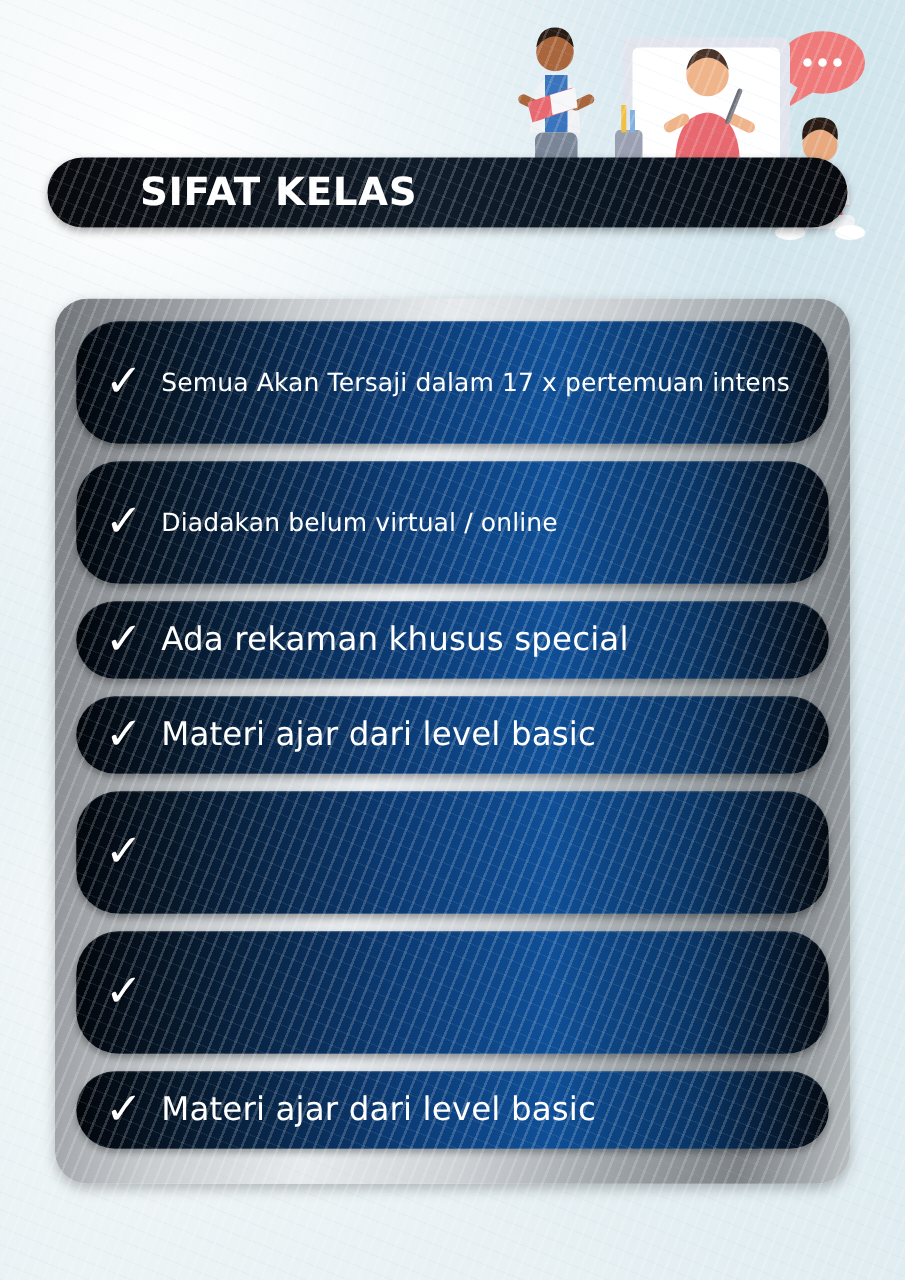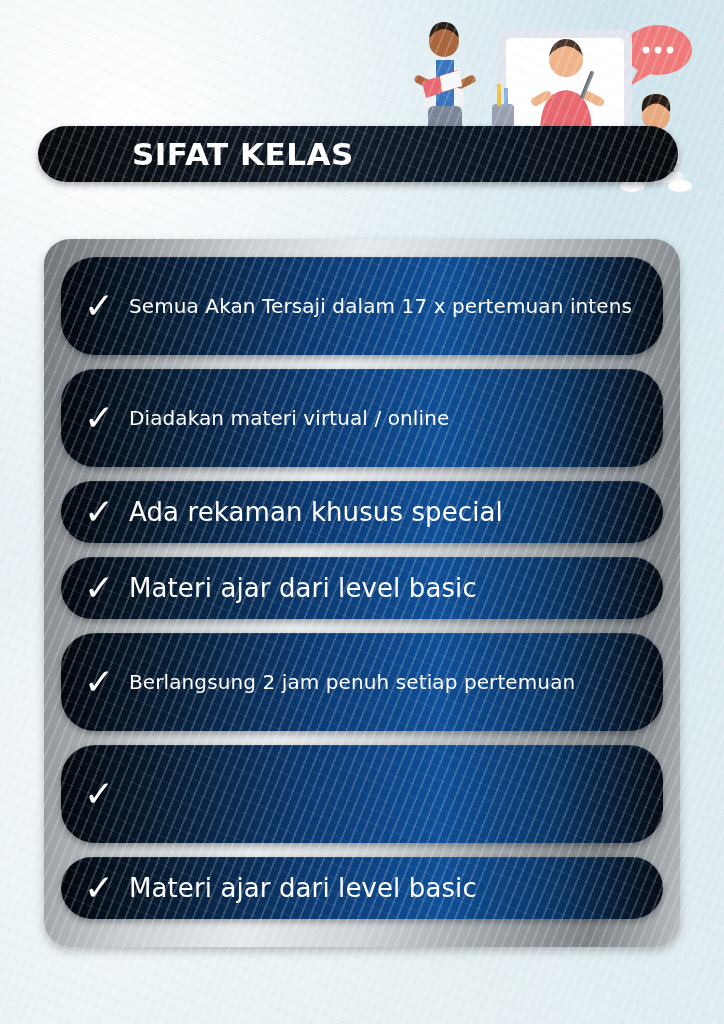--- a/index.html
+++ b/index.html
@@ -50,21 +50,21 @@
     background: linear-gradient(90deg, #07090d 0%, #0b1119 22%, #101c2a 48%, #0a1522 72%, #07090d 100%);
     box-shadow: 0 3px 7px rgba(0,0,0,.35);
     display: flex;
     align-items: center;
   }
   .title-text {
     color: #ffffff;
     font-size: 31px;
     font-weight: bold;
     letter-spacing: .5px;
-    margin-left: 94px;
+    margin-left: 74px;
     font-family: "DejaVu Sans", sans-serif;
   }
 
   
   .illustration {
     position: absolute;
     left: 380px;
     top: 8px;
     width: 330px;
     height: 200px;
@@ -196,36 +196,35 @@
 
   <div class="card">
 
     <div class="item two-line">
       <div class="check">✓</div>
       <div class="label">Semua Akan Tersaji dalam 17 x pertemuan intens</div>
     </div>
 
     <div class="item two-line">
       <div class="check">✓</div>
-      <div class="label">Diadakan materi virtual / online</div>
+      <div class="label">Diadakan belum virtual / online</div>
     </div>
 
     <div class="item one-line">
       <div class="check">✓</div>
       <div class="label">Ada rekaman khusus special</div>
     </div>
 
     <div class="item one-line">
       <div class="check">✓</div>
       <div class="label">Materi ajar dari level basic</div>
     </div>
 
     <div class="item two-line">
       <div class="check">✓</div>
-      <div class="label">Berlangsung 2 jam penuh setiap pertemuan</div>
     </div>
 
     <div class="item two-line">
       <div class="check">✓</div>
     </div>
 
     <div class="item one-line">
       <div class="check">✓</div>
       <div class="label">Materi ajar dari level basic</div>
     </div>

